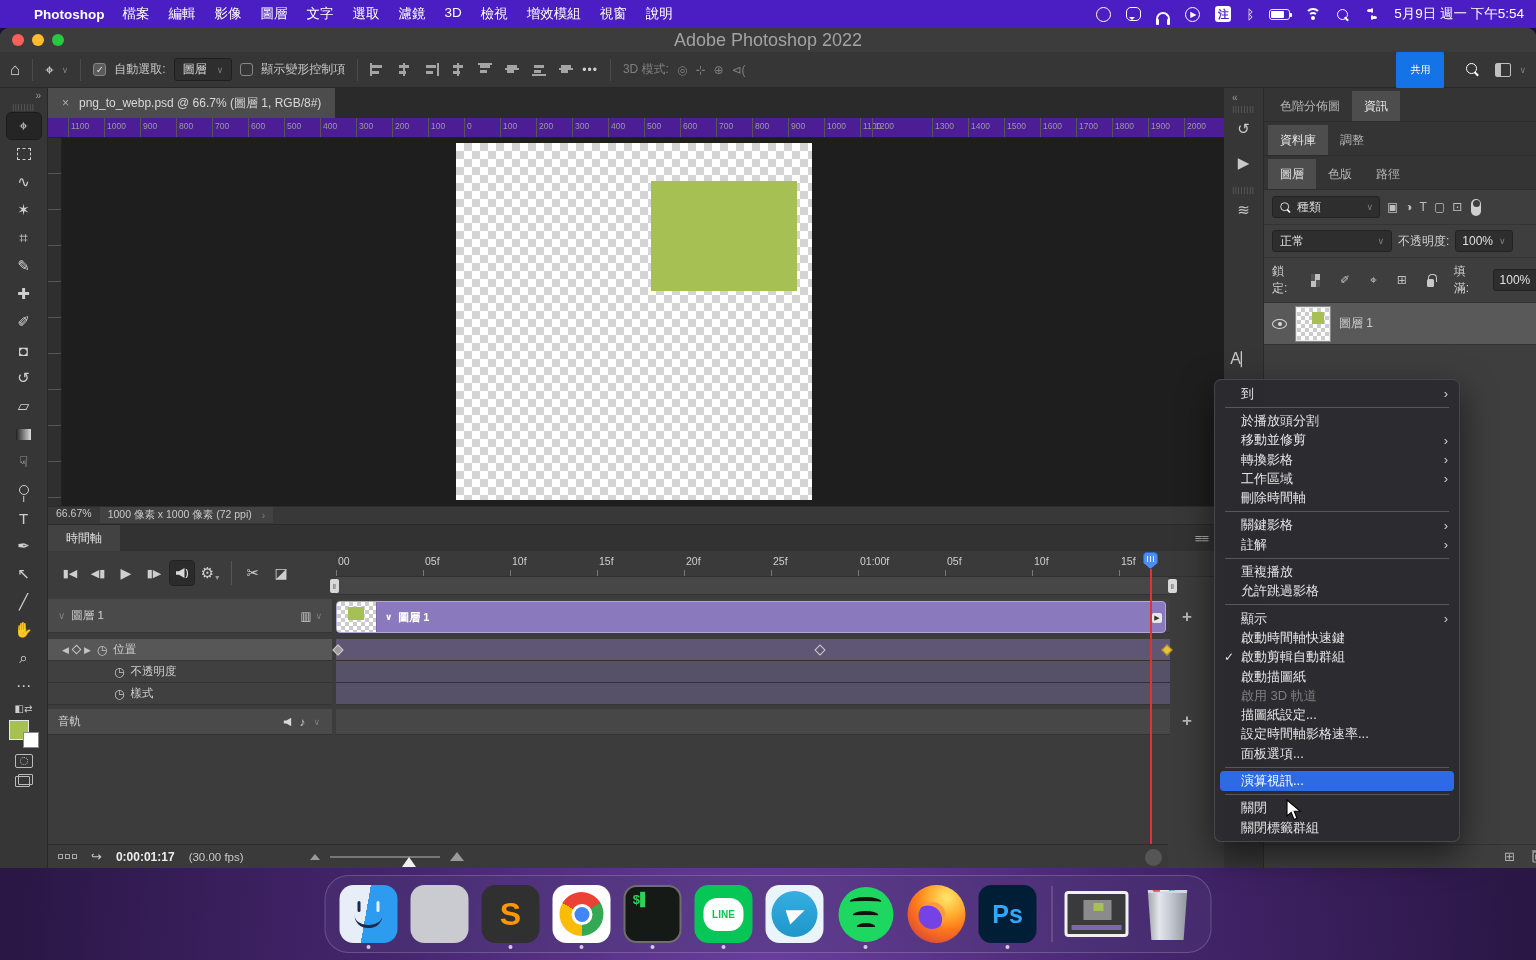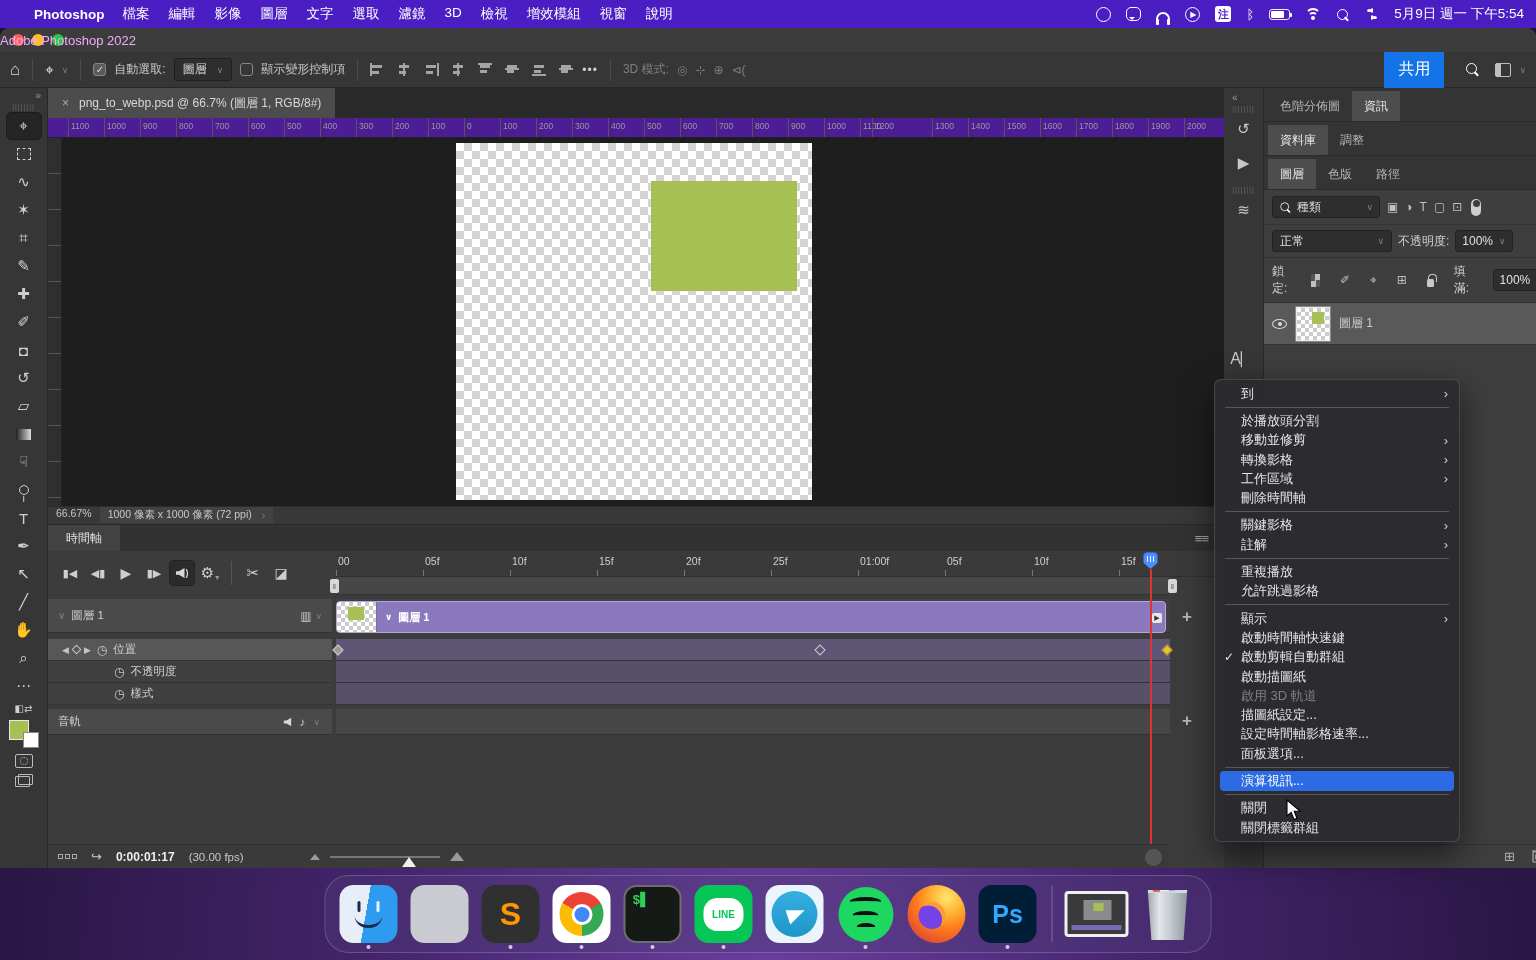--- a/index.html
+++ b/index.html
@@ -37,32 +37,32 @@
 .ctlc i{height:5px;border-radius:4px;border:1.2px solid #fff;position:relative}
 .ctlc i:nth-child(1):after{content:"";position:absolute;right:0;top:0;width:5px;height:100%;background:#fff;border-radius:50%}
 .ctlc i:nth-child(2):after{content:"";position:absolute;left:0;top:0;width:5px;height:100%;background:#fff;border-radius:50%}
 .mb-date{white-space:nowrap;font-size:13.5px}
 
 
 .ps-window{position:absolute;top:28px;left:0;width:1536px;height:840px;background:#3a3a3a;border-radius:9px 9px 0 0;overflow:hidden;display:flex;flex-direction:column}
 .titlebar{height:24px;background:#3c3c3c;display:flex;align-items:center;position:relative;flex:0 0 24px}
 .tl-dots{display:flex;gap:8px;margin-left:12px}
 .tl-dots i{width:12px;height:12px;border-radius:50%}
-.win-title{position:absolute;left:0;right:0;color:#f0abfc;font-size:13px}
+.win-title{position:absolute;left:0;right:0;text-align:center;color:#a3a3a3;font-size:18px}
 .optionsbar{height:36px;background:#363636;border-bottom:1px solid #272727;display:flex;align-items:center;padding:0 10px;gap:8px;color:#c8c8c8;font-size:12px;flex:0 0 36px}
 .ob-sep{width:1px;height:22px;background:#4a4a4a;margin:0 4px}
 .ob-home{font-size:17px;color:#d8d8d8}
 .ob-move{font-size:15px;color:#e0e0e0}
 .chk{width:13px;height:13px;border:1px solid #888;border-radius:3px;display:inline-flex;align-items:center;justify-content:center;font-size:10px;color:#ddd}
 .chk.on{background:#5a5a5a}
 .ob-dd{background:#2e2e2e;border:1px solid #1f1f1f;border-radius:3px;padding:2px 8px;display:inline-flex;gap:10px;align-items:center;color:#ddd}
 .al-ic{width:15px;height:13px;position:relative;opacity:.85}
 .al-ic b{position:absolute;background:#b8b8b8}
 .dim{color:#7f7f7f}
-.share-btn{margin-left:auto;background:#1473e6;color:#fff;border-radius:13px;padding:21px 14px;font-size:16px}
+.share-btn{margin-left:auto;background:#1473e6;color:#fff;border-radius:13px;padding:21px 14px;font-size:10px}
 .ob-search{font-size:14px;color:#d0d0d0;margin-left:10px}
 .ob-ws{width:16px;height:14px;border:1.5px solid #c0c0c0;border-radius:2px;position:relative}
 .ob-ws:after{content:"";position:absolute;left:0;top:0;width:5px;height:100%;background:#c0c0c0}
 
 .main{flex:1;display:flex;min-height:0}
 
 .toolstrip{width:48px;background:#363636;border-right:1px solid #272727;display:flex;flex-direction:column;align-items:center;padding-top:2px;flex:0 0 48px}
 .ts-exp{color:#9a9a9a;font-size:10px;align-self:flex-end;margin-right:6px}
 .ts-grip{color:#6a6a6a;font-size:7px;letter-spacing:1px;margin:2px 0}
 .tool{width:34px;height:26px;display:flex;align-items:center;justify-content:center;color:#cfcfcf;font-size:15px;border-radius:4px;margin:1px 0;position:relative}

